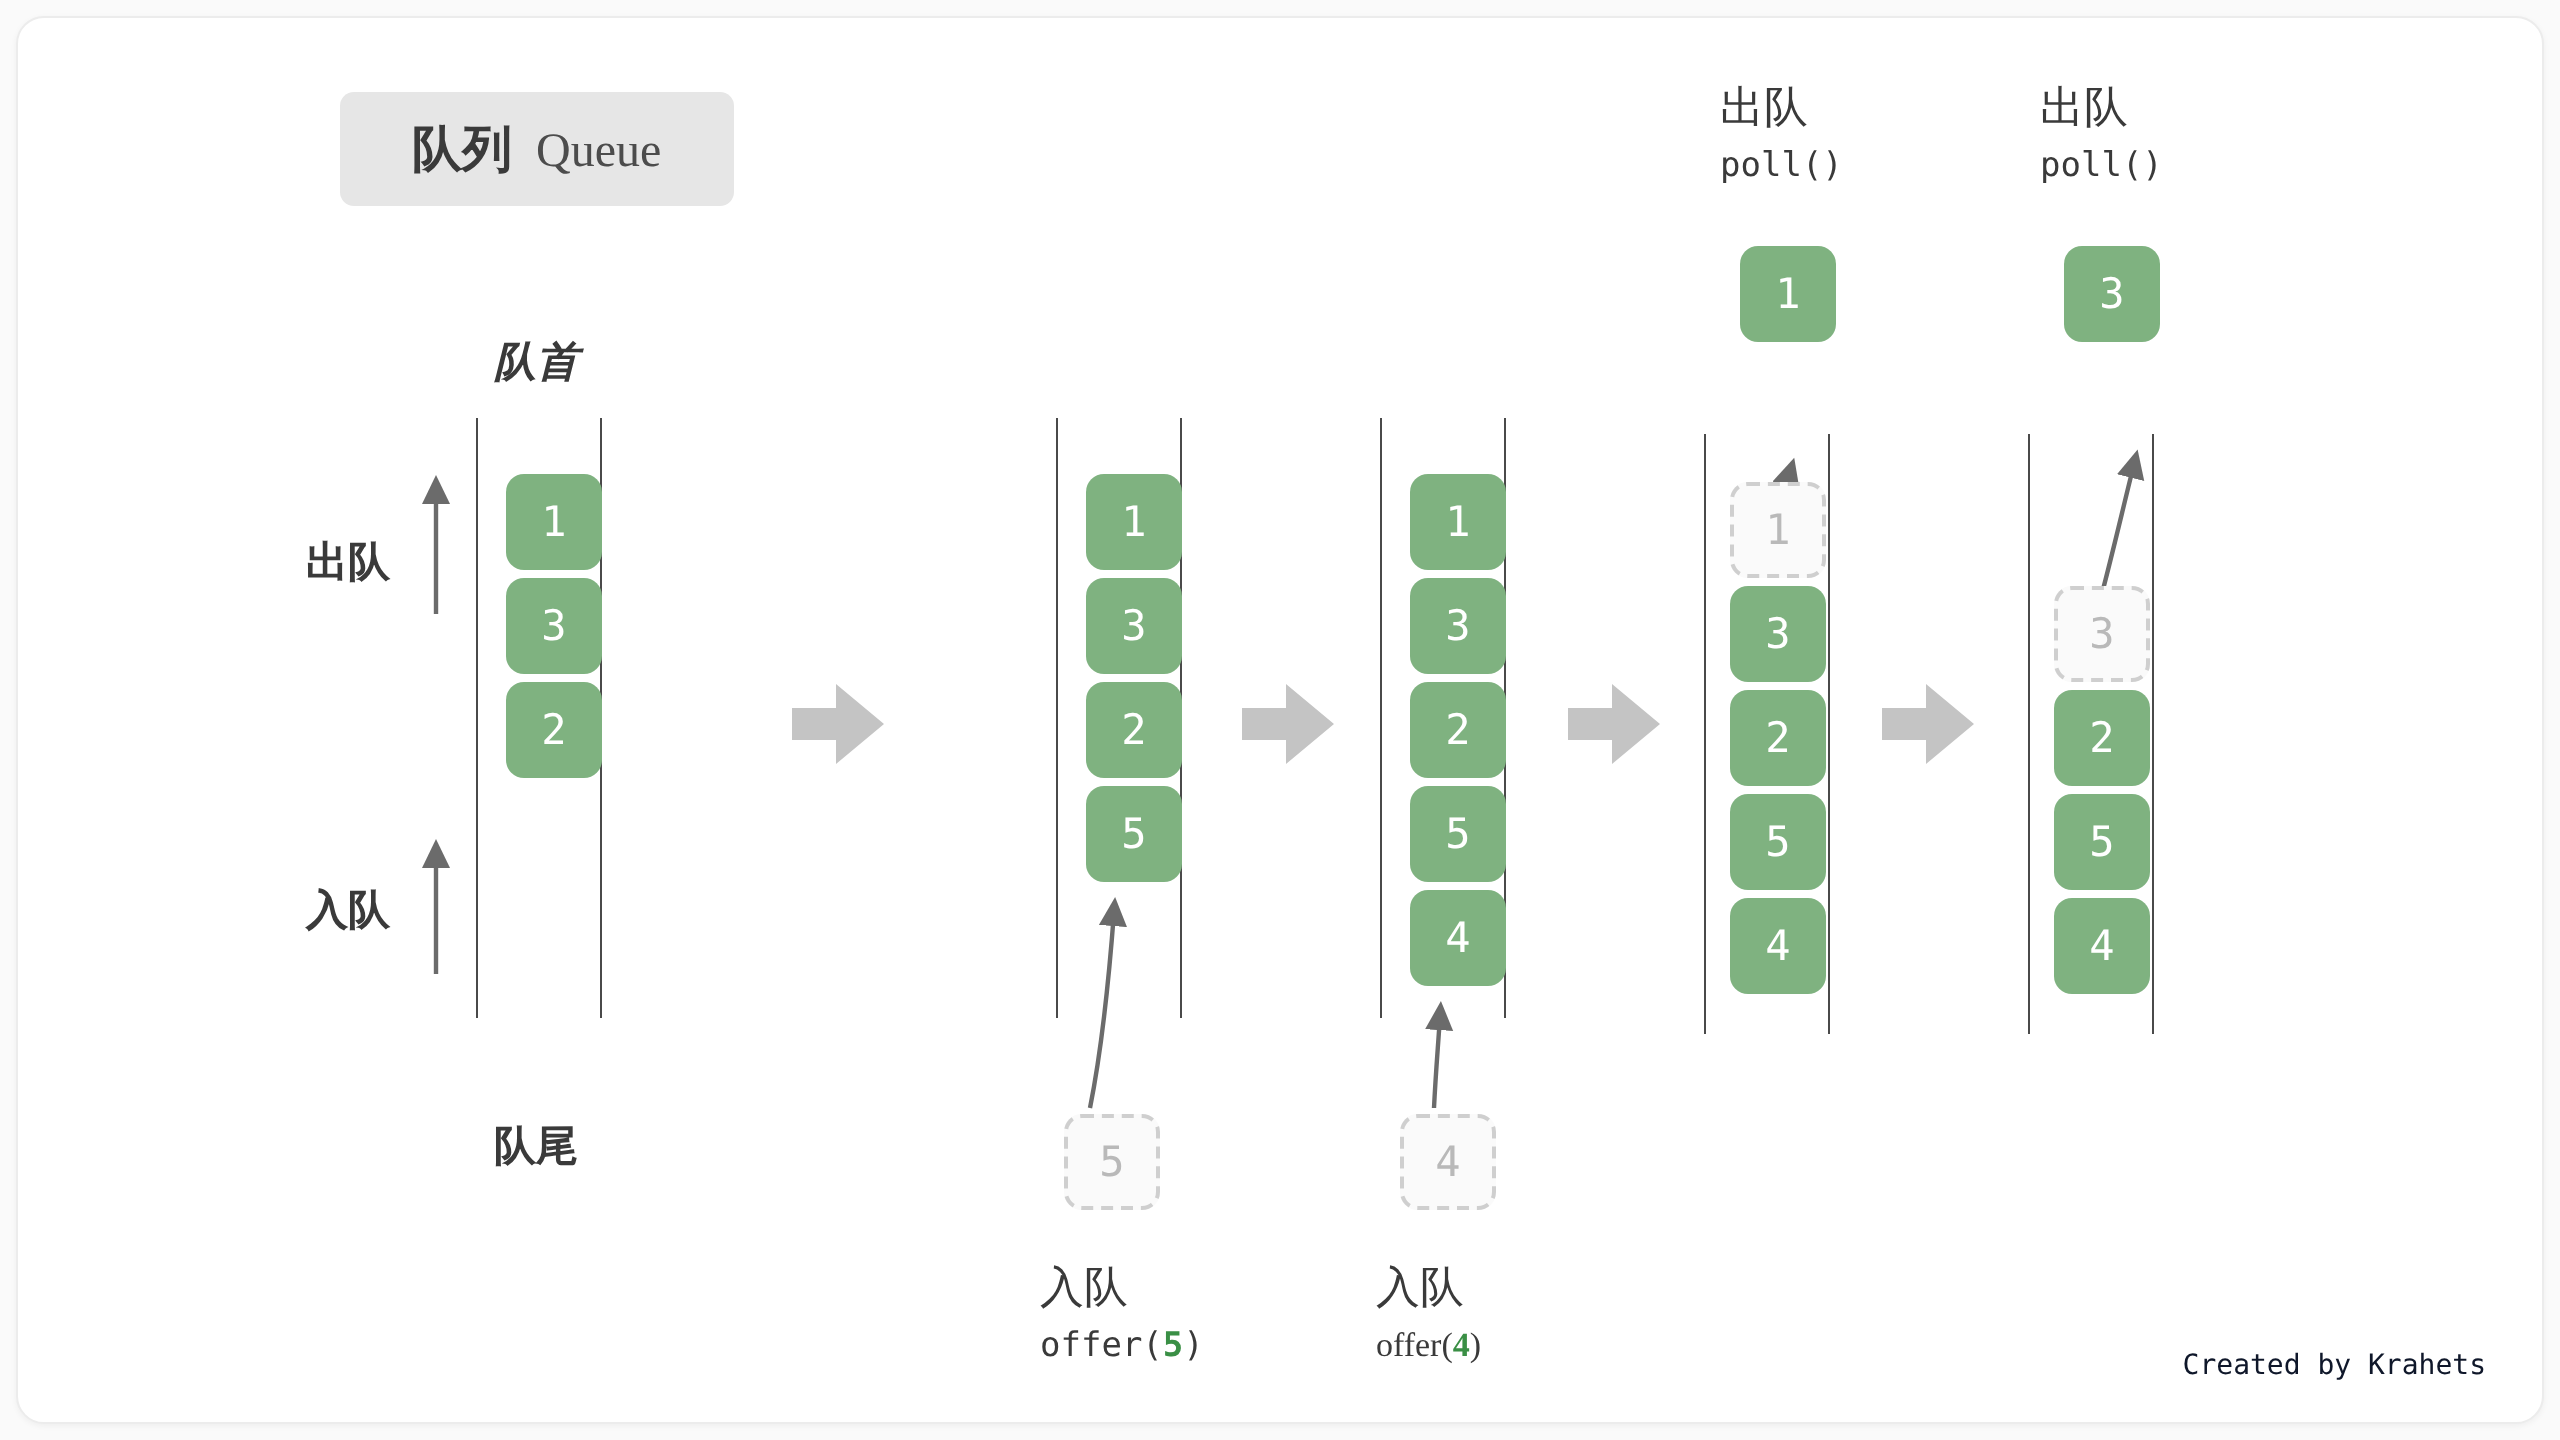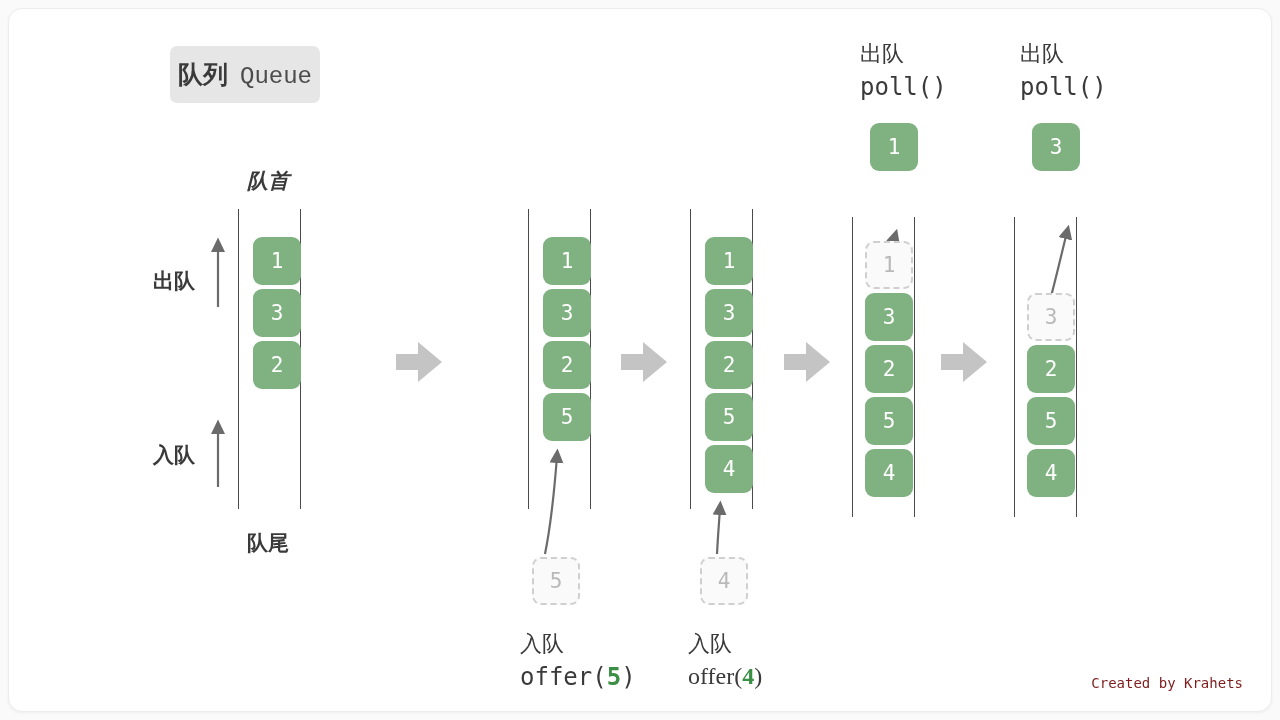--- a/index.html
+++ b/index.html
@@ -16,46 +16,46 @@
     border: 1px solid #ececec;
     border-radius: 14px;
     box-shadow: 0 1px 3px rgba(0,0,0,0.05);
     overflow: hidden;
   }
   .abs { position: absolute; }
 
   
   #title-badge {
     left: 161px; top: 37px;
-    padding: 12px 8px;
+    padding: 12px 36px;
     background: #e6e6e6;
     border-radius: 7px;
     display: flex; align-items: baseline; gap: 12px;
     white-space: nowrap;
   }
   #title-badge .cn {
     font-size: 25px; font-weight: bold; color: #3a3a3a;
     font-family: "Liberation Sans", "DejaVu Sans", sans-serif;
   }
   #title-badge .en {
     font-size: 24px; color: #4c4c4c;
-    font-family: Liberation Mono, monospace;
+    font-family: Liberation Serif, serif;
   }
 
   
   .label-bold {
     font-size: 21px; font-weight: bold; color: #3a3a3a;
     white-space: nowrap;
   }
   .label-cn {
     font-size: 22px; color: #3a3a3a; white-space: nowrap;
     font-family: "Liberation Sans", "DejaVu Sans", sans-serif;
   }
   .label-mono {
-    font-size: 24px; color: #3a3a3a; white-space: nowrap;
+    font-size: 17px; color: #3a3a3a; white-space: nowrap;
     font-family: "DejaVu Sans Mono", "Liberation Mono", monospace;
   }
   .label-mono .arg { color: #3a8f45; font-weight: bold; }
 
   
   .rail {
     width: 1px;
     background: #4a4a4a;
   }
 
@@ -74,21 +74,21 @@
   }
   .box.ghost {
     background: #fafafa;
     color: #b9b9b9;
     border: 2px dashed #cfcfcf;
   }
 
   
   #credit {
     right: 28px; bottom: 20px;
-    font-size: 14px; color: #7f1d1d;
+    font-size: 14px; color: #0f172a;
     font-family: "DejaVu Sans Mono", "Liberation Mono", monospace;
     white-space: nowrap;
   }
 
   svg.overlay {
     position: absolute; left: 0; top: 0;
     width: 1262px; height: 702px;
     pointer-events: none;
   }
 </style>
@@ -96,21 +96,21 @@
 <body>
 
 <div id="card">
 
   <div id="title-badge" class="abs">
     <span class="cn">队列</span>
     <span class="en">Queue</span>
   </div>
 
   <div class="abs label-bold" style="left:238px; top:158px;font-style:italic;">队首</div>
-  <div class="abs label-bold" style="left:238px; top:520px;">队尾</div>
+  <div class="abs label-bold" style="left:238px; top:550px;">队尾</div>
 
   <div class="abs label-bold" style="left:144px; top:258px;">出队</div>
   <div class="abs label-bold" style="left:144px; top:432px;">入队</div>
 
   <svg class="overlay" viewBox="0 0 1262 702">
     <defs>
       <marker id="ah" markerWidth="7" markerHeight="7" refX="3.2" refY="3.2" orient="auto">
         <path d="M0,0 L6.6,3.2 L0,6.4 z" fill="#6b6b6b"></path>
       </marker>
     </defs>

